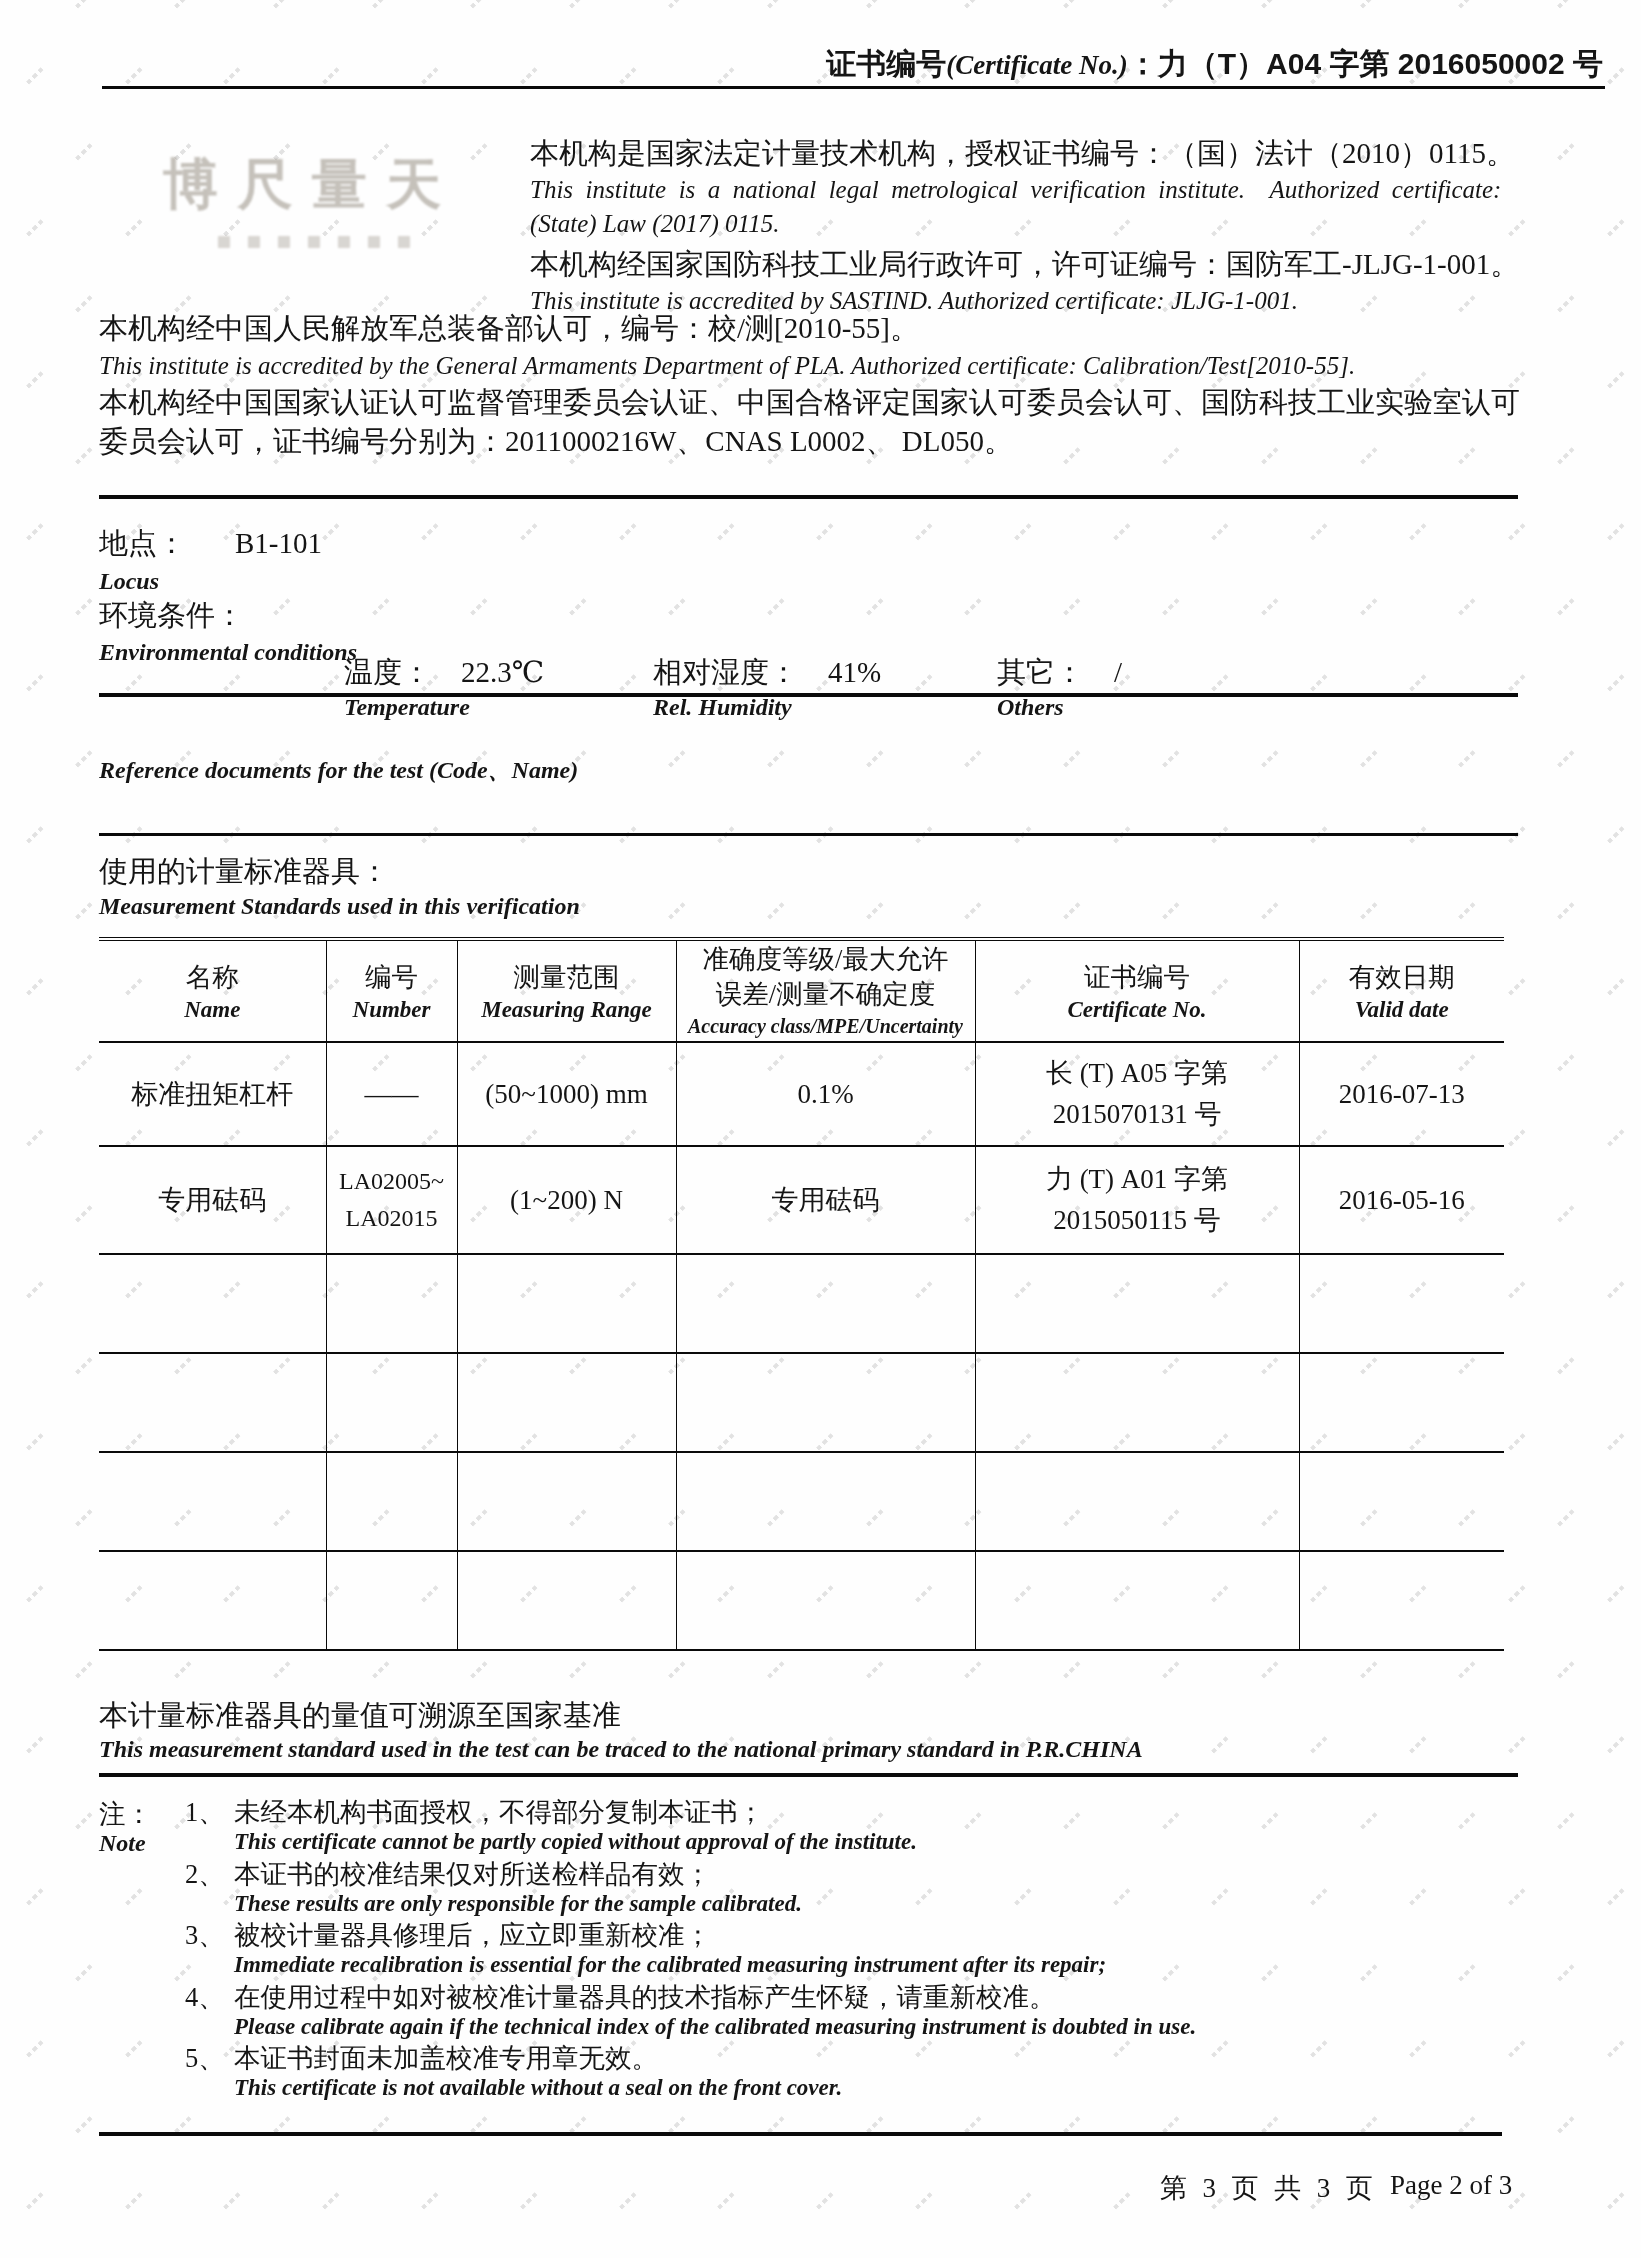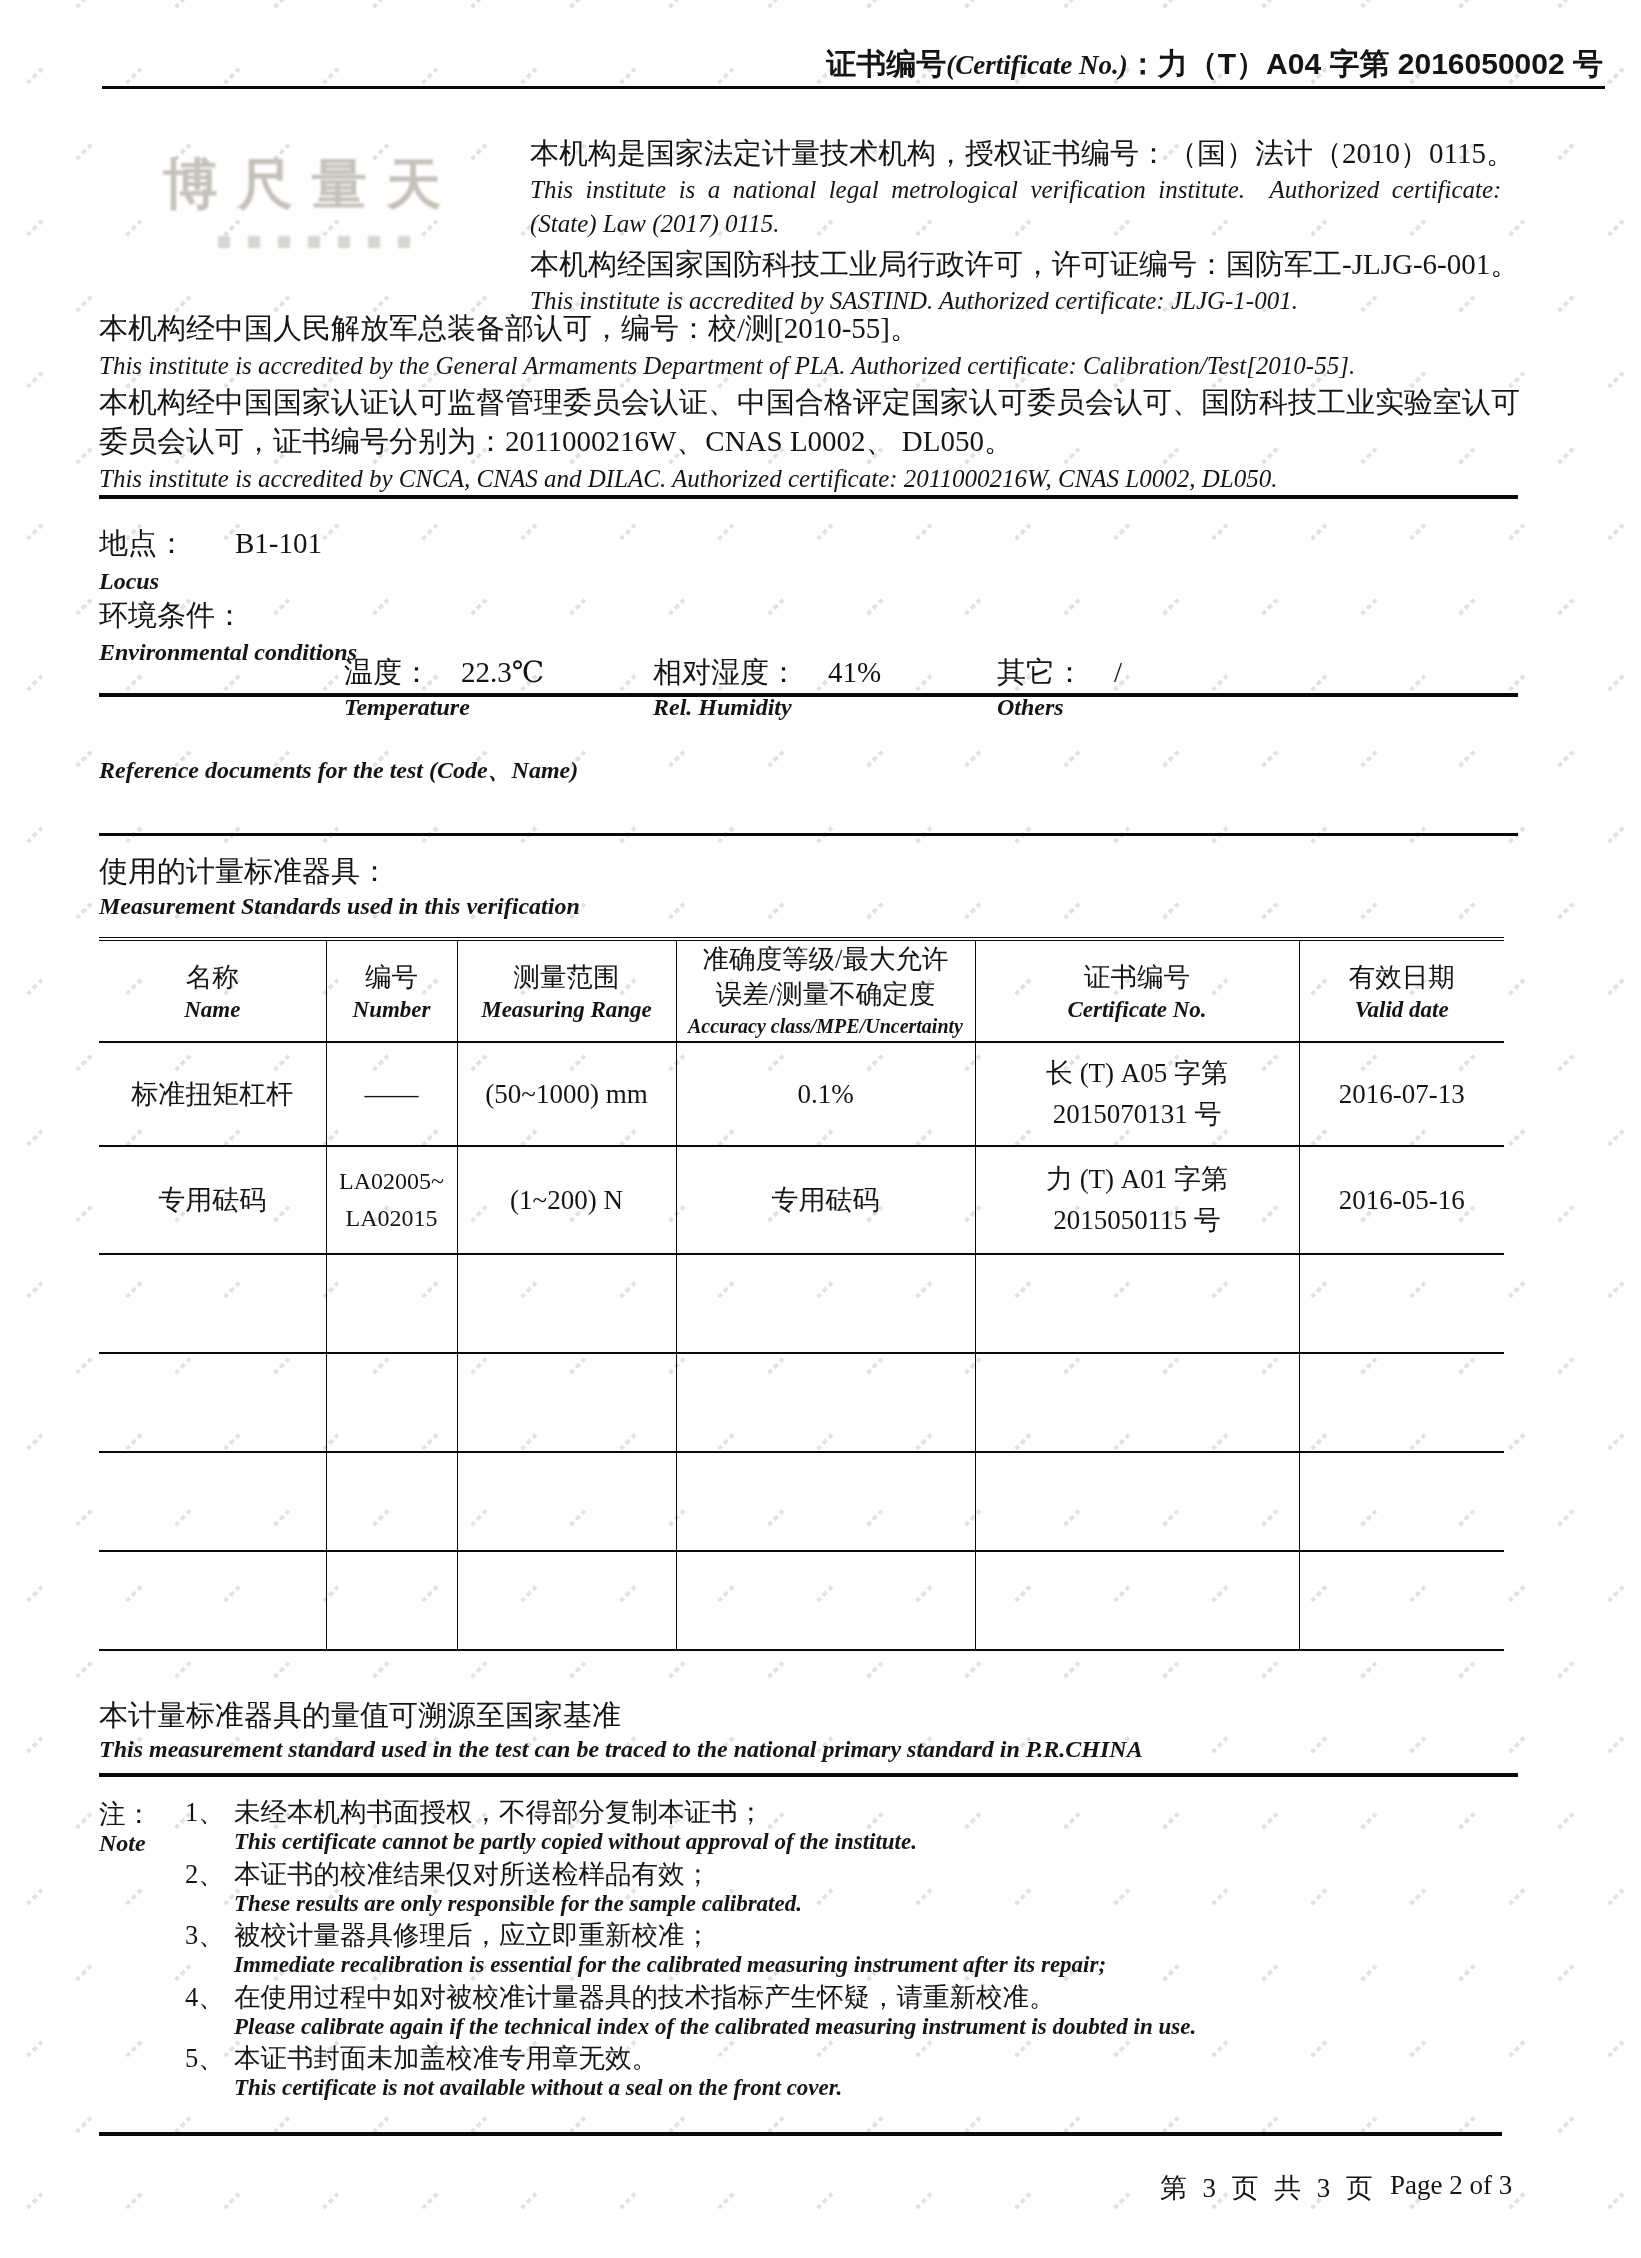--- a/index.html
+++ b/index.html
@@ -560,30 +560,29 @@
     <div class="logo-main">博尺量天</div>
     <div class="logo-sub"></div>
   </div>
 
   <div class="content">
 
     <div class="acc-right">
       <div class="zh">本机构是国家法定计量技术机构，授权证书编号：（国）法计（2010）0115。</div>
       <div class="en">This  institute  is  a  national  legal  metrological  verification  institute.    Authorized  certificate:</div>
       <div class="en">(State) Law (2017) 0115.</div>
-      <div class="zh" style="margin-top:3.5px;">本机构经国家国防科技工业局行政许可，许可证编号：国防军工-JLJG-6-001。</div>
+      <div class="zh" style="margin-top:3.5px;">本机构经国家国防科技工业局行政许可，许可证编号：国防军工-JLJG-1-001。</div>
       <div class="en">This institute is accredited by SASTIND. Authorized certificate: JLJG-1-001.</div>
     </div>
 
     <div class="acc-full">
       <div class="zh">本机构经中国人民解放军总装备部认可，编号：校/测[2010-55]。</div>
       <div class="en">This institute is accredited by the General Armaments Department of PLA. Authorized certificate: Calibration/Test[2010-55].</div>
       <div class="zh">本机构经中国国家认证认可监督管理委员会认证、中国合格评定国家认可委员会认可、国防科技工业实验室认可</div>
       <div class="zh">委员会认可，证书编号分别为：2011000216W、CNAS L0002、 DL050。</div>
-      <div class="en">This institute is accredited by CNCA, CNAS and DILAC. Authorized certificate: 2011000216W, CNAS L0002, DL050.</div>
     </div>
 
     <div class="rule" style="top:495px;left:0;width:1419px;height:3.5px;"></div>
 
     <div class="abs zh" style="top:524px;left:0;"><span>地点：</span><span style="margin-left:49px;">B1-101</span></div>
     <div class="abs en-b" style="top:566px;left:0;">Locus</div>
 
     <div class="abs zh" style="top:596px;left:0;">环境条件：</div>
     <div class="abs en-b" style="top:637px;left:0;">Environmental conditions</div>
 

